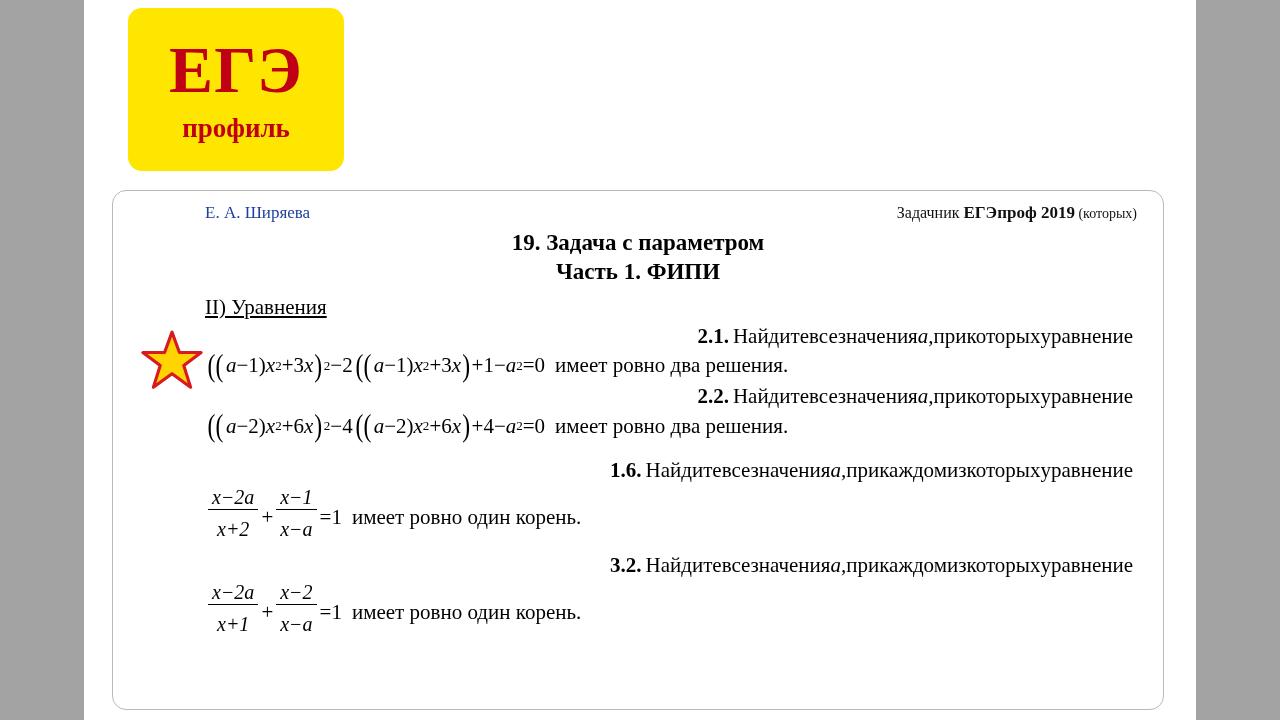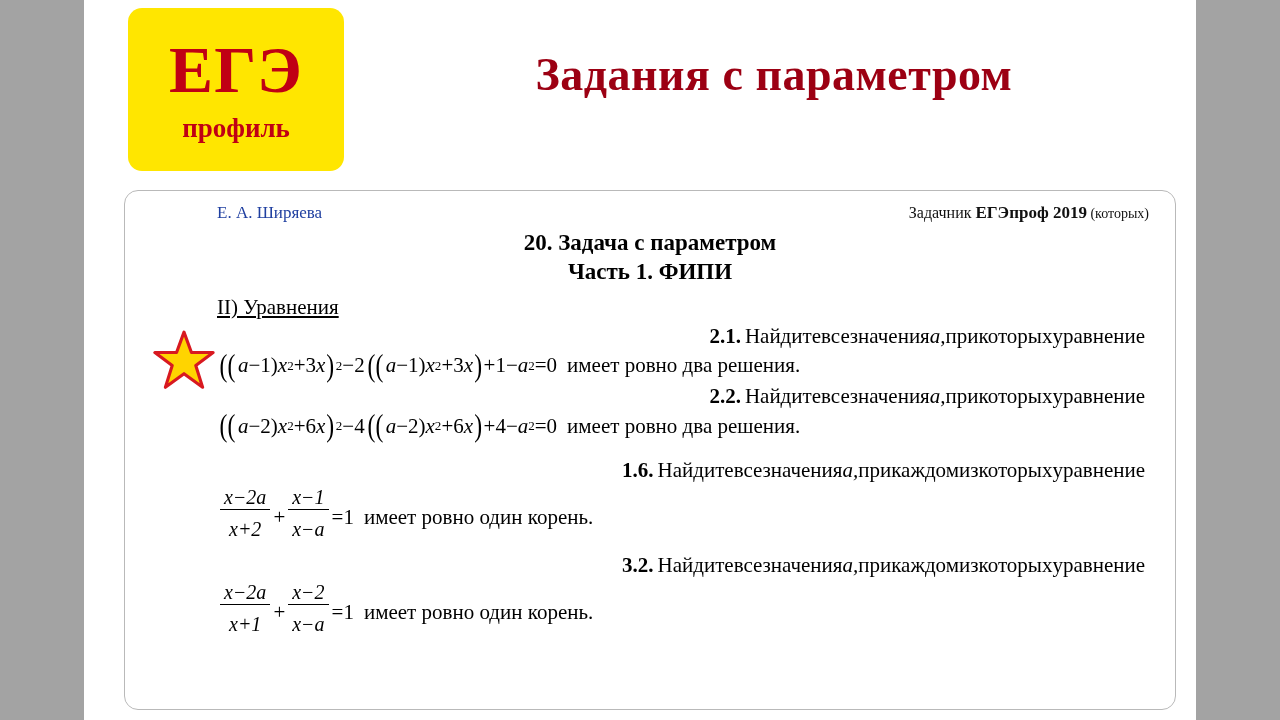--- a/index.html
+++ b/index.html
@@ -69,21 +69,21 @@
     text-align: center;
     font-family: "Liberation Serif", serif;
     font-weight: bold;
     font-size: 46px;
     color: #9c0013;
     letter-spacing: 0.5px;
   }
   
   .paper {
     position: absolute;
-    left: 40px;
+    left: 28px;
     top: 190px;
     width: 1052px;
     height: 520px;
     background: #fff;
     border: 1px solid #b9b9b9;
     border-radius: 14px;
     box-sizing: border-box;
     padding: 12px 26px 0 26px;
     overflow: hidden;
   }
@@ -194,34 +194,33 @@
 <body>
 
 <div class="screen">
   <div class="slide">
 
     <div class="header">
       <div class="ege-badge">
         <div class="ege-main">ЕГЭ</div>
         <div class="ege-sub">профиль</div>
       </div>
-      <div class="slide-title">Задания с параметром</div>
     </div>
 
     <div class="paper">
 
       <div class="paper-top">
         <div class="author">Е. А. Ширяева</div>
         <div class="bookline">
           <span>Задачник </span><b>ЕГЭпроф 2019</b><span class="small"> (которых)</span>
         </div>
       </div>
 
       <div class="doc-title">
-        <div>20. Задача с параметром</div>
+        <div>19. Задача с параметром</div>
         <div>Часть 1. ФИПИ</div>
       </div>
 
       <div class="section-head">
         <span>II) Уравнения</span>
       </div>
 
       <div class="body-area">
 
         <svg class="star" viewBox="0 0 100 96">

